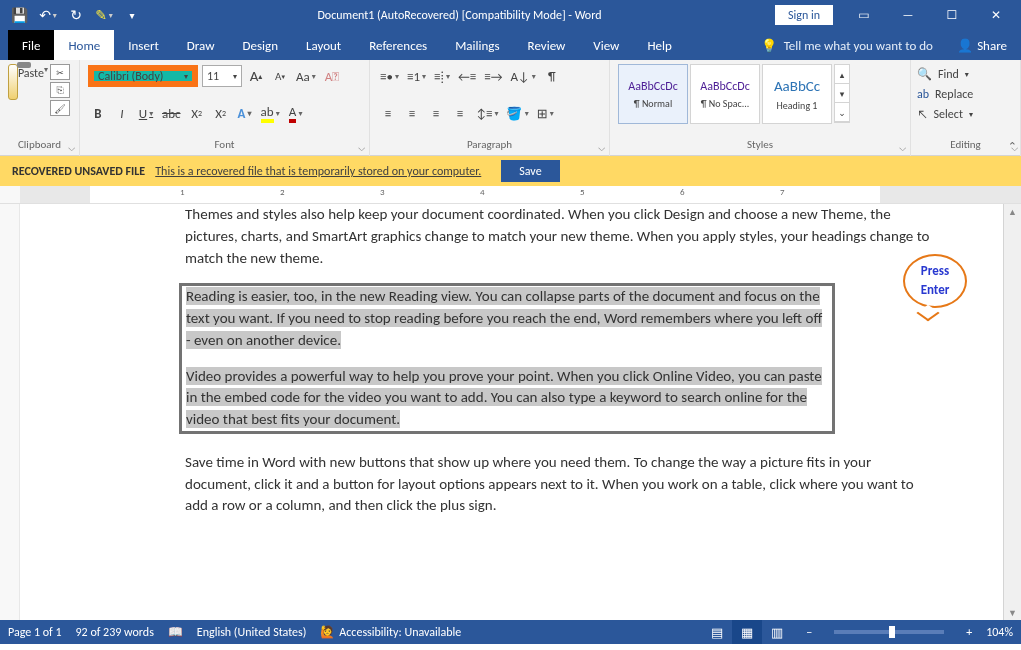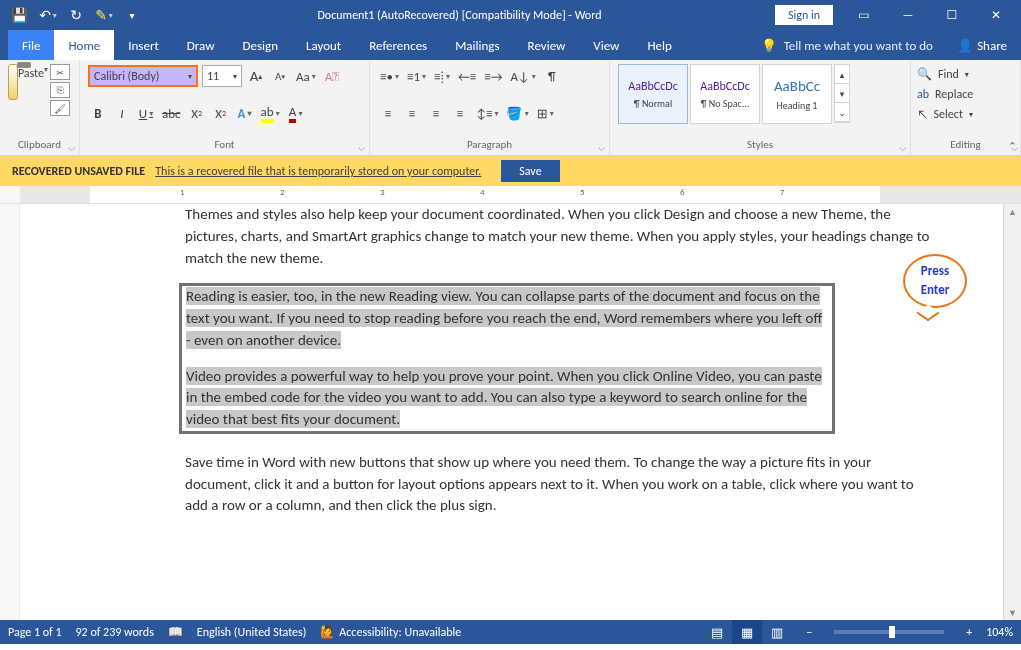--- a/index.html
+++ b/index.html
@@ -7,38 +7,38 @@
 .titlebar{height:30px;background:#2b579a;display:flex;align-items:center;color:#fff;padding:0 4px}
 .tb-qat{display:flex;align-items:center;gap:4px;padding-left:4px}
 .tb-icon{width:24px;height:24px;display:flex;align-items:center;justify-content:center;cursor:pointer;font-size:14px}
 .tb-title{flex:1;text-align:center;font-size:12px;color:#fff;font-weight:400}
 .tb-right{display:flex;align-items:center;gap:2px}
 .signin{background:#fff;color:#2b579a;padding:2px 12px;font-size:12px;margin-right:8px;border:1px solid #fff}
 .win-btn{width:42px;height:30px;display:flex;align-items:center;justify-content:center;font-size:12px}
 .tabs{height:30px;background:#2b579a;display:flex;align-items:center;color:#fff;padding-left:8px}
 .tab{padding:0 14px;height:30px;display:flex;align-items:center;font-size:13px;cursor:pointer}
 .tab.active{background:#fff;color:#2b579a}
-.tab.file{background:#3b82f6}
+.tab.file{background:#000000}
 .tab-spacer{flex:1}
 .tellme{display:flex;align-items:center;gap:6px;font-size:13px;color:#e4ecf7;padding:0 10px}
 .share{display:flex;align-items:center;gap:4px;padding:0 14px;font-size:13px}
 .ribbon{height:96px;background:#f3f3f3;border-bottom:1px solid #d4d4d4;display:flex;position:relative}
 .group{border-right:1px solid #e1e1e1;padding:4px 8px 2px;display:flex;flex-direction:column;justify-content:space-between;height:96px}
 .group-label{text-align:center;font-size:11px;color:#666;height:16px;position:relative}
 .group-label::after{content:"⌵";position:absolute;right:-4px;bottom:0;font-size:9px;color:#888}
 .clipboard{width:80px}
 .clip-top{display:flex;gap:2px}
 .clip-icons{display:flex;flex-direction:column;gap:2px}
 .paste-btn{display:flex;flex-direction:row;align-items:flex-start;width:40px;cursor:pointer}
 .paste-icon{width:32px;height:36px;background:linear-gradient(#fff,#f0d070);border:1px solid #c0a040;border-radius:3px;position:relative}
 .paste-icon::before{content:"";position:absolute;top:-3px;left:8px;width:14px;height:6px;background:#888;border-radius:2px}
 .sm-icon{width:20px;height:16px;border:1px solid #999;background:#fff;font-size:9px;display:flex;align-items:center;justify-content:center}
 .font{width:290px}
 .font-row{display:flex;align-items:center;gap:4px;height:24px;margin-bottom:4px}
-.font-select{width:110px;height:22px;border:2px solid #f97316;background:#c4b5fd;font-size:12px;padding:0 4px;display:flex;align-items:center;justify-content:space-between}
+.font-select{width:110px;height:22px;border:6px solid #f97316;background:#14b8a6;font-size:12px;padding:0 4px;display:flex;align-items:center;justify-content:space-between}
 .size-select{width:40px;height:22px;border:1px solid #ababab;background:#fff;font-size:12px;padding:0 4px;display:flex;align-items:center;justify-content:space-between}
 .fbtn{min-width:20px;height:22px;display:flex;align-items:center;justify-content:center;cursor:pointer;font-size:13px;color:#444;padding:0 2px}
 .fbtn-dd::after{content:"▾";font-size:8px;margin-left:2px;color:#666}
 .para{width:240px}
 .styles{flex:1;min-width:210px}
 .style-gallery{display:flex;gap:2px;height:68px;align-items:flex-start}
 .style-box{width:70px;height:60px;border:1px solid #d4d4d4;background:#fff;display:flex;flex-direction:column;align-items:center;justify-content:center;cursor:pointer;font-size:10px;color:#444}
 .style-box.sel{border:1px solid #a0b8d8;background:#eaf1fb}
 .style-prev{font-size:12px;color:#4c1d95;margin-bottom:4px}
 .style-prev.blue{color:#2e74b5;font-size:15px}

